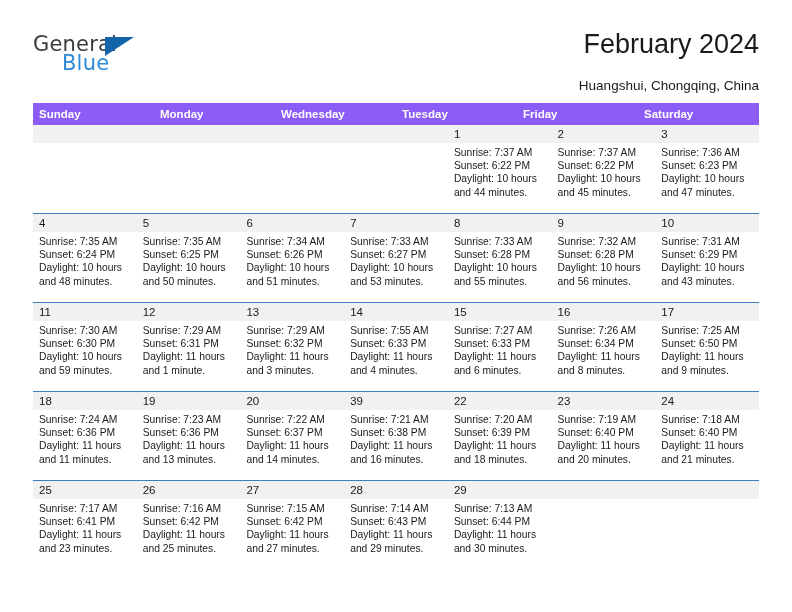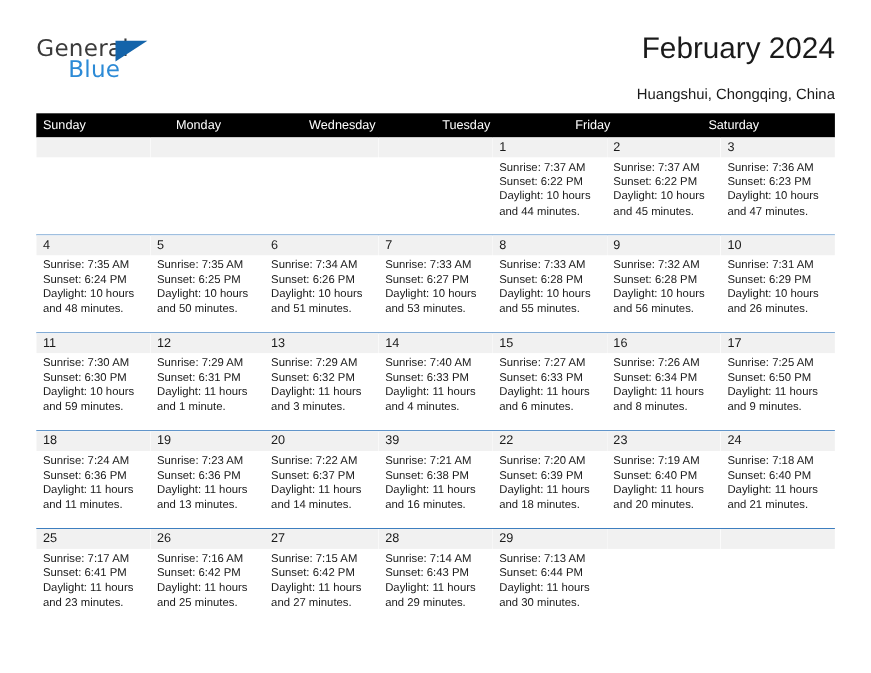--- a/index.html
+++ b/index.html
@@ -86,22 +86,23 @@
 
   
   .calendar {
     position: absolute;
     left: 33px;
     top: 103px;
     width: 726px;
   }
   .dow-row {
     display: flex;
-    background: #000000;
+    background: #8b5cf6;
     height: 22px;
+    font-weight: bold;
   }
   .dow {
     flex: 1 1 0;
     color: #ffffff;
     font-size: 11.5px;
     line-height: 22px;
     padding-left: 6px;
     box-sizing: border-box;
     white-space: nowrap;
   }
@@ -265,21 +266,21 @@
               <div>Daylight: 10 hours</div>
               <div>and 56 minutes.</div>
             </div>
           </div>
           <div class="day">
             <span class="day-num">10</span>
             <div class="day-info">
               <div>Sunrise: 7:31 AM</div>
               <div>Sunset: 6:29 PM</div>
               <div>Daylight: 10 hours</div>
-              <div>and 26 minutes.</div>
+              <div>and 43 minutes.</div>
             </div>
           </div>
         </div>
         <div class="week">
           <div class="day">
             <span class="day-num">11</span>
             <div class="day-info">
               <div>Sunrise: 7:30 AM</div>
               <div>Sunset: 6:30 PM</div>
               <div>Daylight: 10 hours</div>
@@ -300,21 +301,21 @@
             <div class="day-info">
               <div>Sunrise: 7:29 AM</div>
               <div>Sunset: 6:32 PM</div>
               <div>Daylight: 11 hours</div>
               <div>and 3 minutes.</div>
             </div>
           </div>
           <div class="day">
             <span class="day-num">14</span>
             <div class="day-info">
-              <div>Sunrise: 7:40 AM</div>
+              <div>Sunrise: 7:55 AM</div>
               <div>Sunset: 6:33 PM</div>
               <div>Daylight: 11 hours</div>
               <div>and 4 minutes.</div>
             </div>
           </div>
           <div class="day">
             <span class="day-num">15</span>
             <div class="day-info">
               <div>Sunrise: 7:27 AM</div>
               <div>Sunset: 6:33 PM</div>

